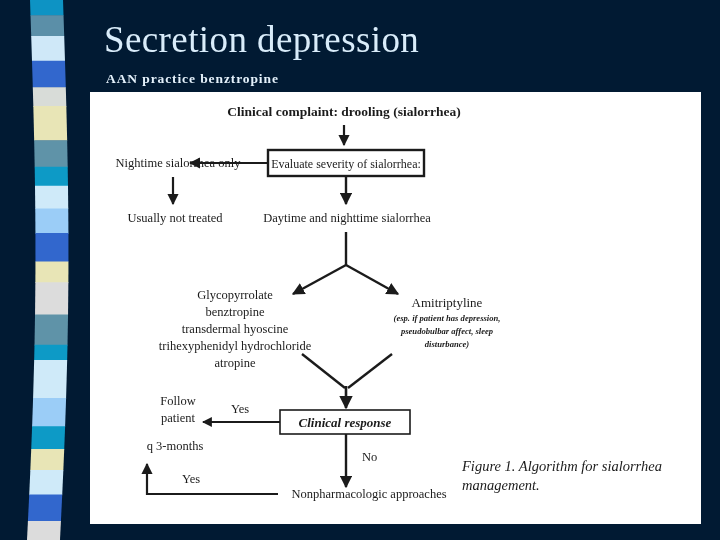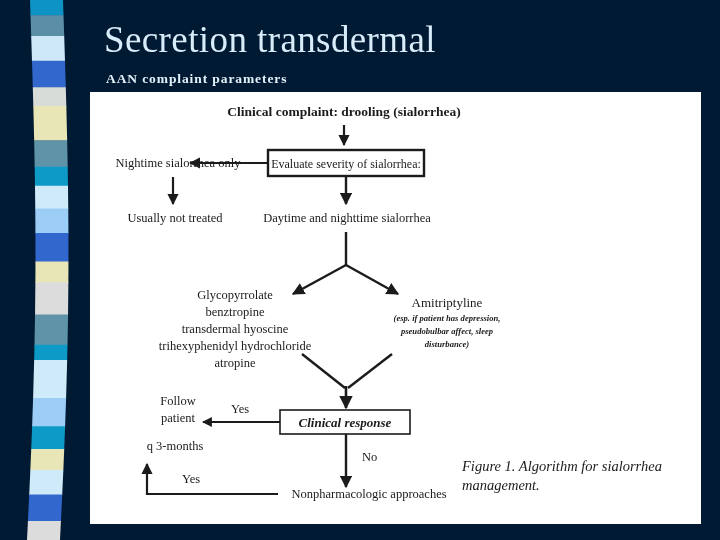--- a/index.html
+++ b/index.html
@@ -118,22 +118,22 @@
           <polygon points="32.11435053703005,426.3157894736842 65.11435053703005,426.3157894736842 64.20063874668924,449.6526315789474 31.200638746689236,449.6526315789474" fill="#0d9ac6"></polygon>
           <polygon points="31.225226931487487,449.0526315789474 64.22522693148748,449.0526315789474 63.313591639390054,470.49473684210534 30.313591639390054,470.49473684210534" fill="#e8e5b6"></polygon>
           <polygon points="30.339982604165215,469.8947368421053 63.339982604165215,469.8947368421053 62.191135639910144,495.1263157894738 29.191135639910144,495.1263157894738" fill="#cfeaf9"></polygon>
           <polygon points="29.21932167432142,494.52631578947376 62.21932167432142,494.52631578947376 60.90952430176413,521.6526315789474 27.90952430176413,521.6526315789474" fill="#3267cd"></polygon>
           <polygon points="27.93920349286374,521.0526315789474 60.93920349286374,521.0526315789474 59.95906921662747,540.6 26.959069216627466,540.6" fill="#dcdcdc"></polygon>
         </g>
     </svg>
   </div>
 
   <div id="title-block">
-    <div id="page-title">Secretion transdermal</div>
-    <div id="page-subtitle">AAN complaint parameters</div>
+    <div id="page-title">Secretion depression</div>
+    <div id="page-subtitle">AAN practice benztropine</div>
   </div>
 
   <div id="figure-panel">
     <svg id="figure-svg" width="611" height="432" viewBox="0 0 611 432" xmlns="http://www.w3.org/2000/svg">
 
       <defs>
         <marker id="arrow" viewBox="0 0 10 10" refX="9" refY="5" markerWidth="5.2" markerHeight="5.2" orient="auto-start-reverse">
           <path d="M 0 0 L 10 5 L 0 10 z" fill="#1b1b1b"></path>
         </marker>
       </defs>

